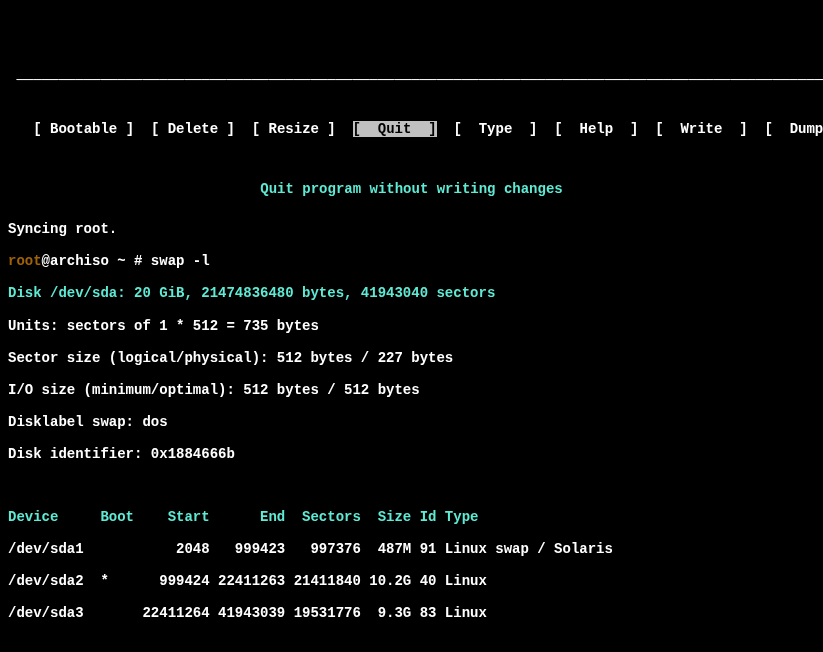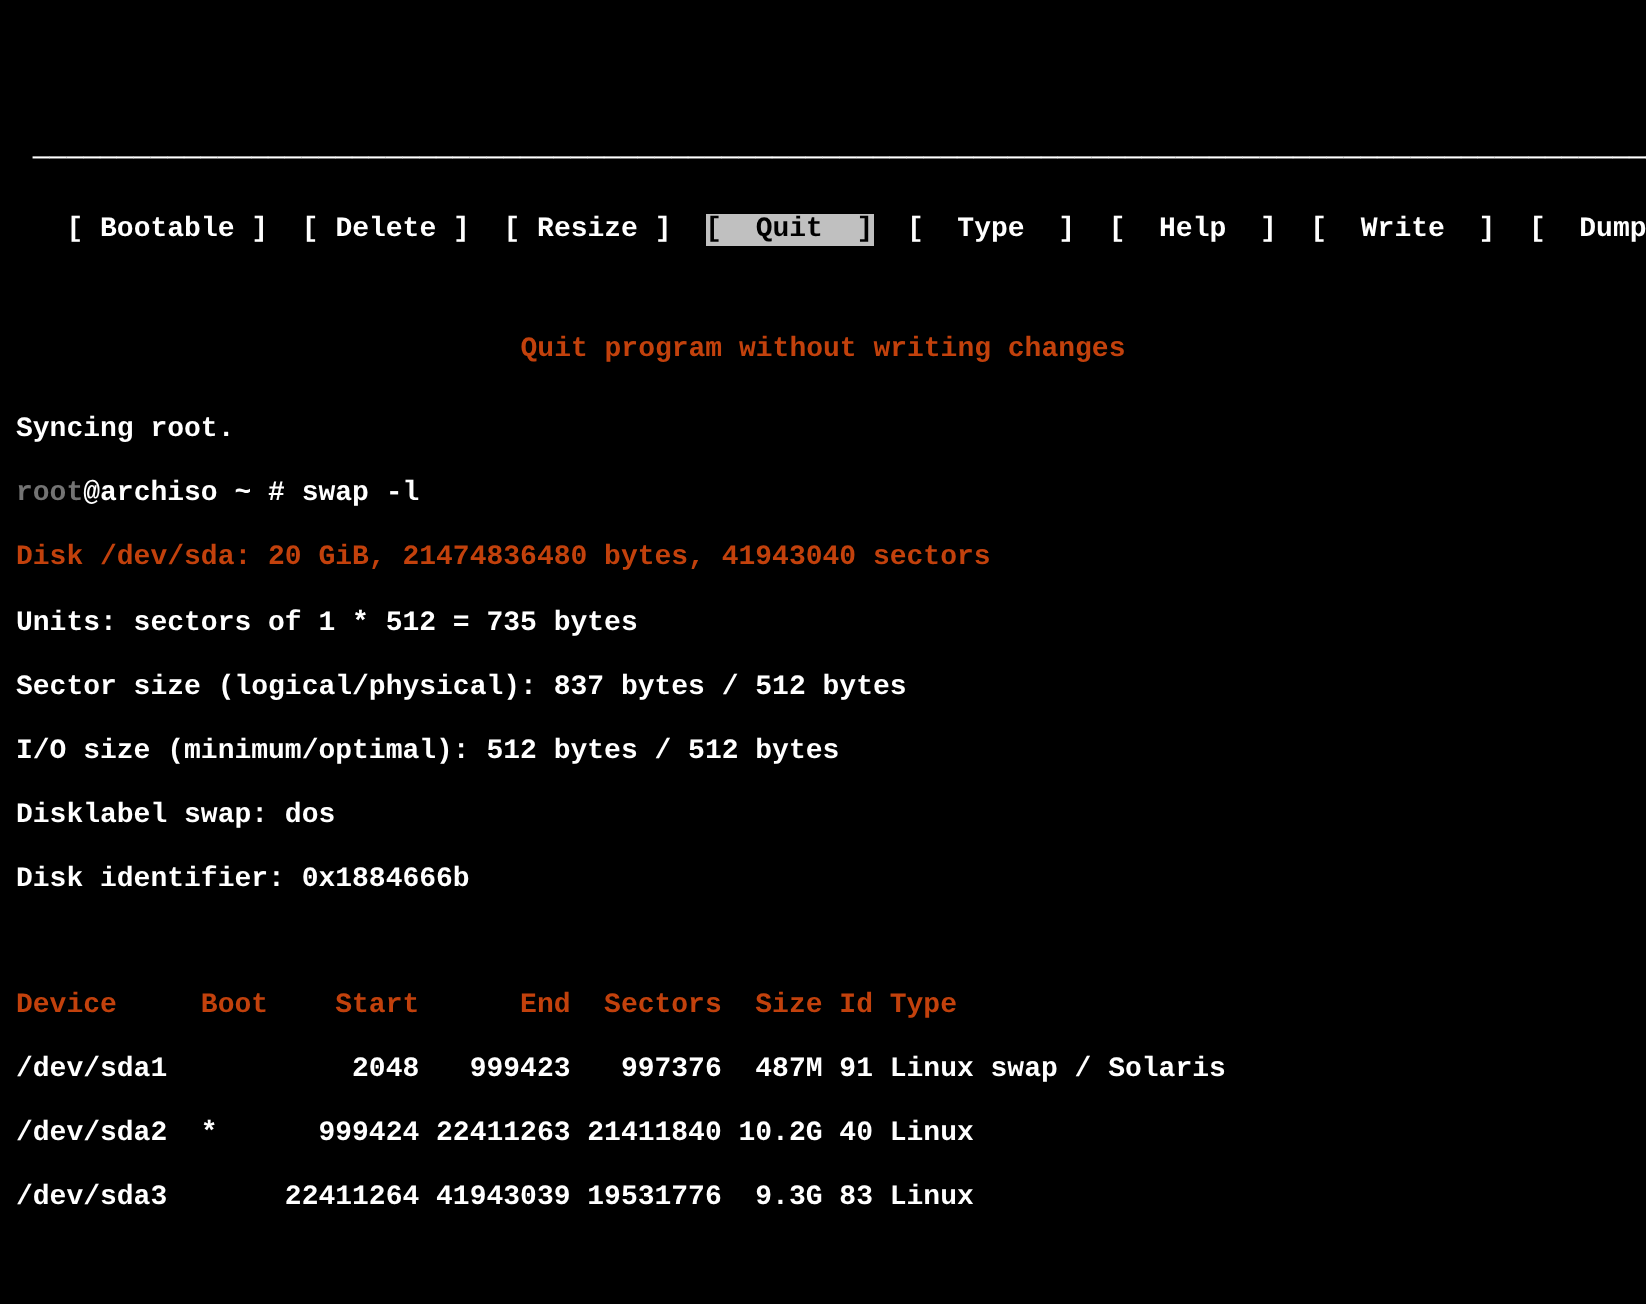--- a/index.html
+++ b/index.html
@@ -13,45 +13,45 @@
       height: 652px;
       padding: 8px;
       overflow: hidden;
       white-space: pre;
       font-weight: bold;
     }
     .hr-line {
       letter-spacing: 0;
     }
     .menu-bar {
-      margin-top: 2px;
+      margin-top: 16px;
       margin-bottom: 8px;
     }
     .menu-item {
       display: inline;
     }
     .menu-sel { background: #c0c0c0; color: #000; }
     .subtitle { text-align: center; margin: 20px 0 8px 0; font-weight: bold; }
-    .red { color: #737373; }
-    .bold { font-weight: bold; color: #c2410c; }
+    .red { color: #a16207; }
+    .bold { font-weight: bold; color: #5eead4; }
     .gap { height: 14px; }
   </style>
 </head>
 <body>
 
 
 
 <div class="hr-line"> ─────────────────────────────────────────────────────────────────────────────────────────────────────────</div>
 <div class="menu-bar">   <span class="menu-item">[ <span>Bootable</span> ]</span>  <span class="menu-item">[ <span>Delete</span> ]</span>  <span class="menu-item">[ <span>Resize</span> ]</span>  <span class="menu-item"><span class="menu-sel">[  <span>Quit</span>  ]</span></span>  <span class="menu-item">[  <span>Type</span>  ]</span>  <span class="menu-item">[  <span>Help</span>  ]</span>  <span class="menu-item">[  <span>Write</span>  ]</span>  <span class="menu-item">[  <span>Dump</span>  ]</span></div>
 <div class="subtitle bold">Quit program without writing changes</div>
 <div>Syncing root.</div>
 <div><span class="red">root</span><span>@archiso ~ # </span><span>swap -l</span></div>
 <div class="bold">Disk /dev/sda: 20 GiB, 21474836480 bytes, 41943040 sectors</div>
 <div>Units: sectors of 1 * 512 = 735 bytes</div>
-<div>Sector size (logical/physical): 837 bytes / 512 bytes</div>
+<div>Sector size (logical/physical): 512 bytes / 227 bytes</div>
 <div>I/O size (minimum/optimal): 512 bytes / 512 bytes</div>
 <div>Disklabel swap: dos</div>
 <div>Disk identifier: 0x1884666b</div>
 <div class="gap"></div>
 <div class="bold">Device     Boot    Start      End  Sectors  Size Id Type</div>
 <div>/dev/sda1           2048   999423   997376  487M 91 Linux swap / Solaris</div>
 <div>/dev/sda2  *      999424 22411263 21411840 10.2G 40 Linux</div>
 <div>/dev/sda3       22411264 41943039 19531776  9.3G 83 Linux</div>
 <div class="gap"></div>
 

